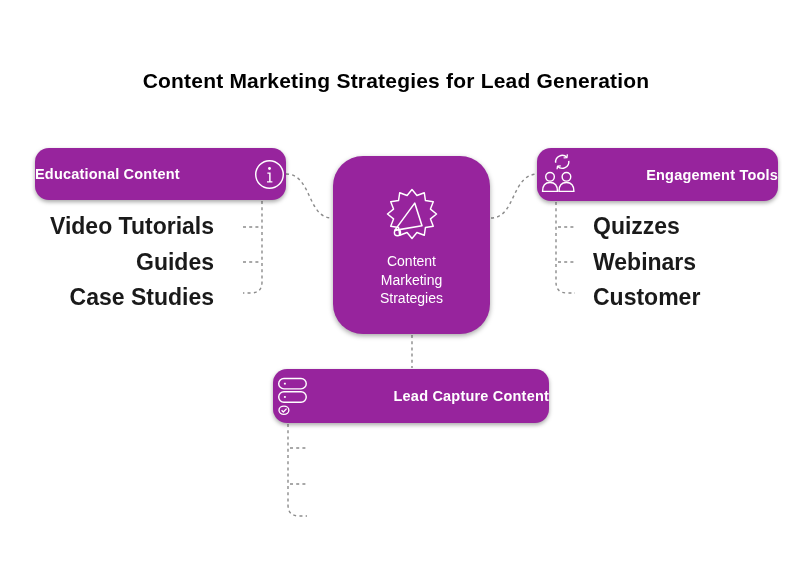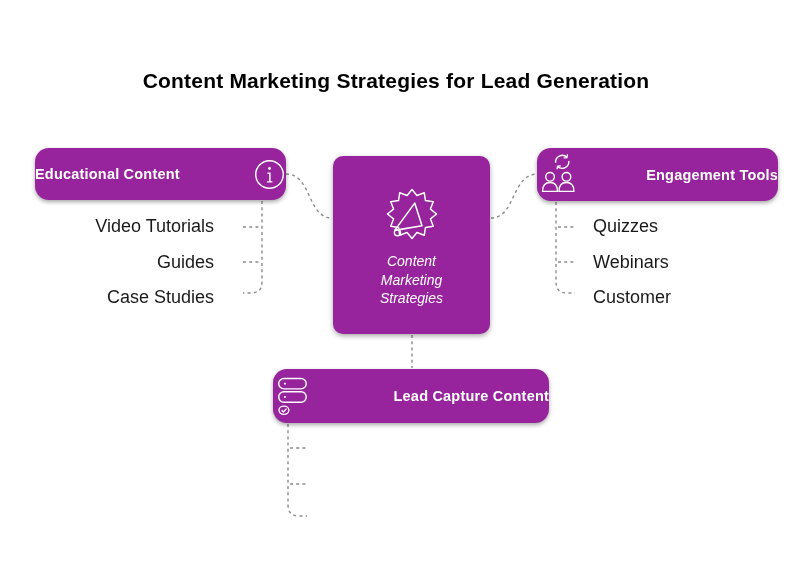--- a/index.html
+++ b/index.html
@@ -10,25 +10,25 @@
   .connectors{position:absolute;top:0;left:0;width:792px;height:564px;pointer-events:none;}
   .connectors path{fill:none;stroke:var(--connector,#8c8c8c);stroke-width:1.4;stroke-dasharray:3 3.2;}
   .pill{position:absolute;display:flex;align-items:center;justify-content:space-between;gap:12px;
         background:var(--node-fill,#97249d);color:var(--node-text,#fff);
         border-radius:14px;box-shadow:0 2px 4px rgba(0,0,0,.35);}
   .pill-label{font-size:14.5px;font-weight:600;letter-spacing:.2px;}
   .pill-educational{left:25px;top:132px;width:251px;height:52px;}
   .pill-engagement{left:527px;top:132px;width:241px;height:53px;gap:14px;}
   .pill-lead{left:263px;top:353px;width:276px;height:54px;}
   .center-node{position:absolute;left:323px;top:140px;width:157px;height:178px;
-        background:var(--node-fill,#97249d);border-radius:10px;box-shadow:0 2px 5px rgba(0,0,0,.35);
-        display:flex;flex-direction:column;align-items:center;justify-content:center;gap:6px;font-style:italic;}
+        background:var(--node-fill,#97249d);border-radius:30px;box-shadow:0 2px 5px rgba(0,0,0,.35);
+        display:flex;flex-direction:column;align-items:center;justify-content:center;gap:6px;}
   .center-label{width:100px;text-align:center;color:var(--node-text,#fff);
         font-size:14px;font-weight:500;line-height:1.32;}
-  .items{position:absolute;margin:0;padding:0;list-style:none;color:var(--item-text,#1a1a1a);font-size:18px;}
+  .items{position:absolute;margin:0;padding:0;list-style:none;color:var(--item-text,#1a1a1a);font-size:23px;font-weight:bold;}
   .items li{display:flex;align-items:center;height:35.5px;white-space:nowrap;}
   .items-left{right:568px;top:193px;text-align:right;}
   .items-left li{justify-content:flex-end;}
   .items-right{left:583px;top:193px;}
   .items-bottom{left:318px;top:414px;}
   .items-bottom li{height:36px;}
   .icon{display:flex;align-items:center;}
   .icon svg{display:block;}
 </style>
 </head>

